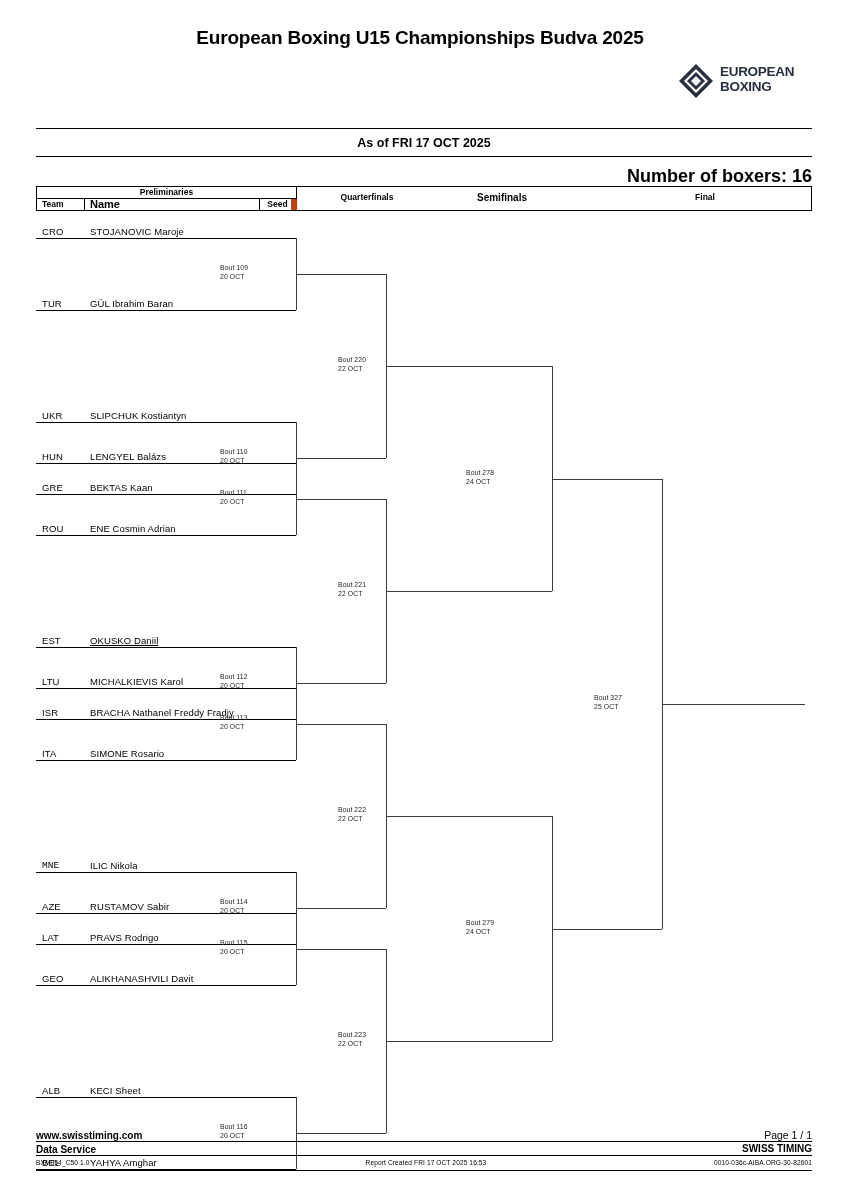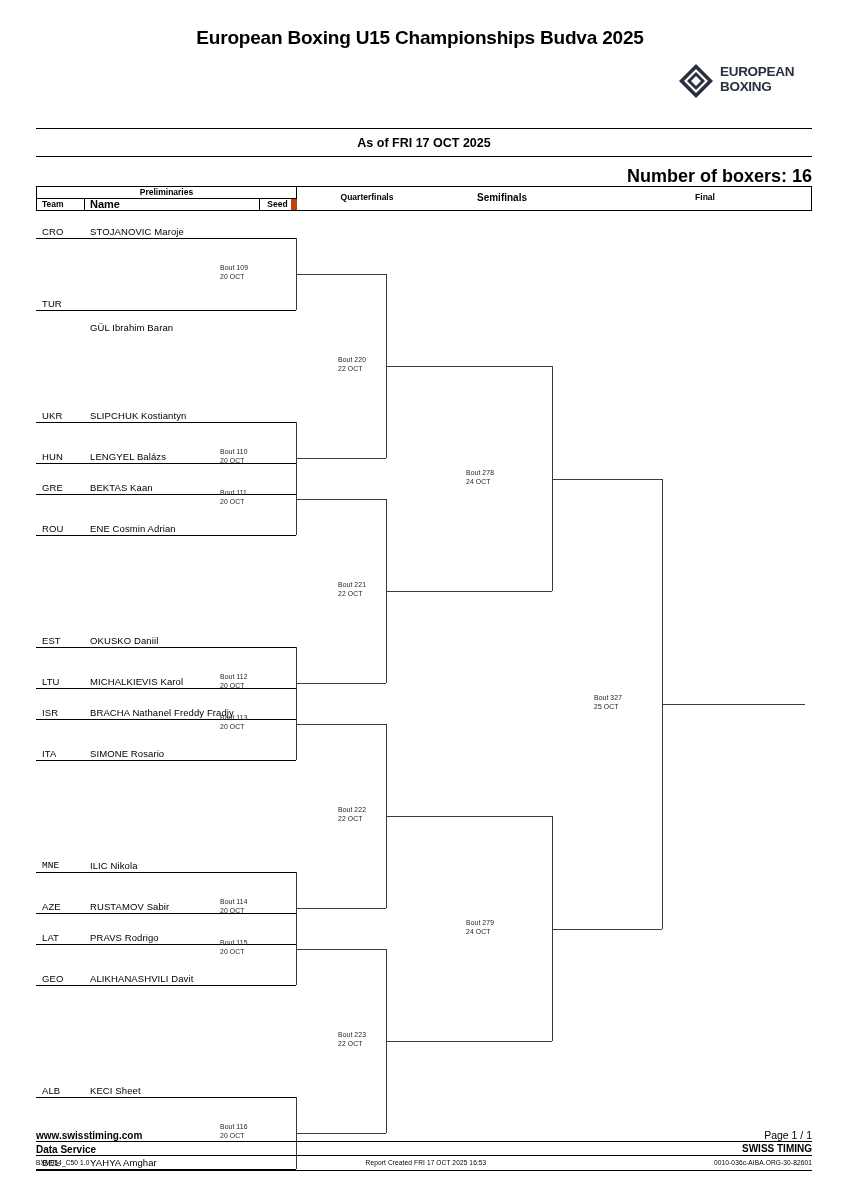--- a/index.html
+++ b/index.html
@@ -119,21 +119,21 @@
     <div class="hdr-fin">Final</div>
   </div>
 
   <div id="bracket-root">
       <div class="nameline" style="left: 36px; top: 238px; width: 260px;"></div>
       <div class="nameline" style="left: 36px; top: 310px; width: 260px;"></div>
       <div class="vline" style="left: 296px; top: 238px; height: 72px;"></div>
       <div class="team" style="left: 42px; top: 226px;">CRO</div>
       <div class="pname" style="left: 90px; top: 226px;">STOJANOVIC  Maroje</div>
       <div class="team" style="left: 42px; top: 298px;">TUR</div>
-      <div class="pname" style="left: 90px; top: 298px; margin-top: 24px;">GÜL Ibrahim Baran</div>
+      <div class="pname" style="left: 90px; top: 298px;">GÜL Ibrahim Baran</div>
       <div class="boutlbl" style="left: 220px; top: 263px;">
         <div>Bout 109</div>
         <div>20 OCT</div>
       </div>
       <div class="nameline" style="left: 36px; top: 422px; width: 260px;"></div>
       <div class="nameline" style="left: 36px; top: 494px; width: 260px;"></div>
       <div class="vline" style="left: 296px; top: 422px; height: 72px;"></div>
       <div class="team" style="left: 42px; top: 410px;">UKR</div>
       <div class="pname" style="left: 90px; top: 410px;">SLIPCHUK Kostiantyn</div>
       <div class="team" style="left: 42px; top: 482px; text-align: center;">GRE</div>
@@ -150,21 +150,21 @@
       <div class="team" style="left: 42px; top: 523px;">ROU</div>
       <div class="pname" style="left: 90px; top: 523px;">ENE Cosmin Adrian</div>
       <div class="boutlbl" style="left: 220px; top: 488px;">
         <div>Bout 111</div>
         <div>20 OCT</div>
       </div>
       <div class="nameline" style="left: 36px; top: 647px; width: 260px;"></div>
       <div class="nameline" style="left: 36px; top: 719px; width: 260px;"></div>
       <div class="vline" style="left: 296px; top: 647px; height: 72px;"></div>
       <div class="team" style="left: 42px; top: 635px;">EST</div>
-      <div class="pname" style="left: 90px; top: 635px;">OKUSKO Daniil</div>
+      <div class="pname" style="left: 90px; top: 635px; text-decoration: underline;">OKUSKO Daniil</div>
       <div class="team" style="left: 42px; top: 707px;">ISR</div>
       <div class="pname" style="left: 90px; top: 707px;">BRACHA Nathanel Freddy Fradjy</div>
       <div class="boutlbl" style="left: 220px; top: 672px;">
         <div>Bout 112</div>
         <div>20 OCT</div>
       </div>
       <div class="nameline" style="left: 36px; top: 688px; width: 260px;"></div>
       <div class="nameline" style="left: 36px; top: 760px; width: 260px;"></div>
       <div class="vline" style="left: 296px; top: 688px; height: 72px;"></div>
       <div class="team" style="left: 42px; top: 676px;">LTU</div>

